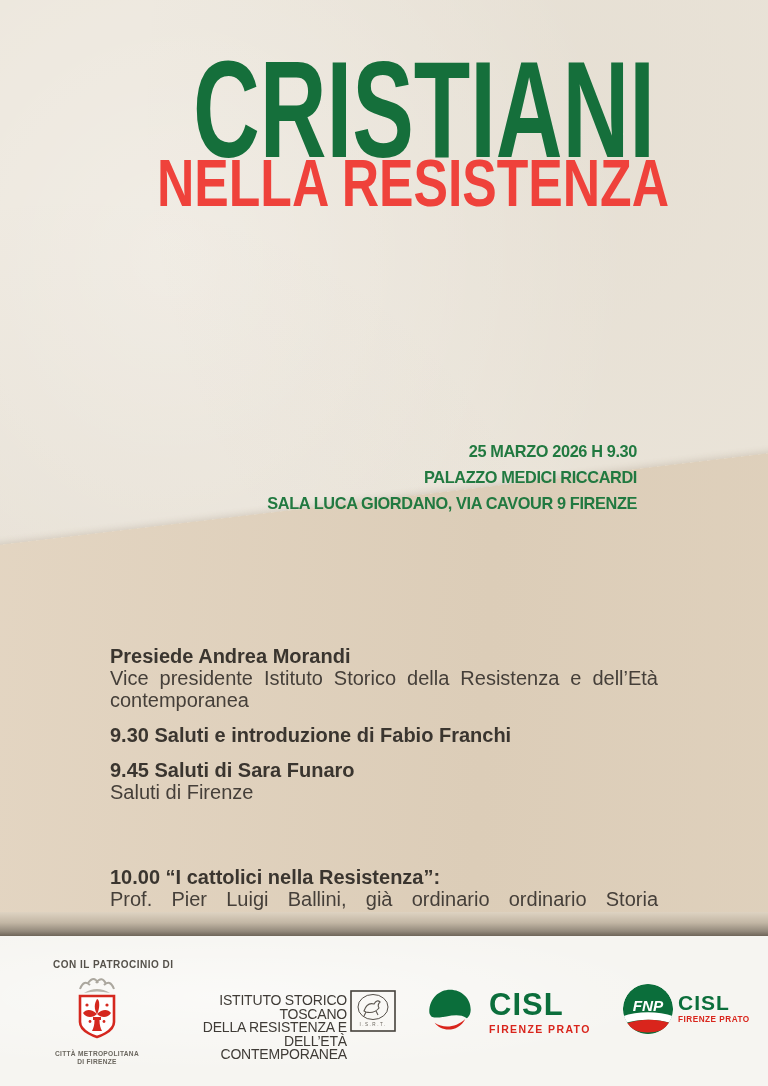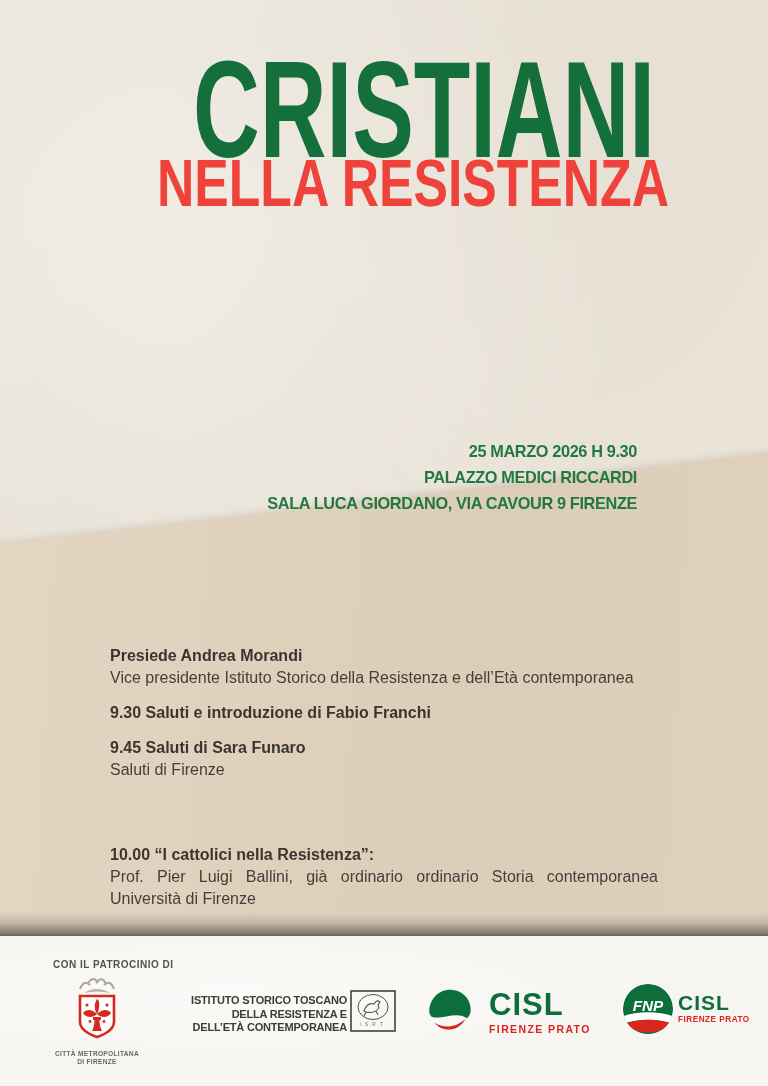--- a/index.html
+++ b/index.html
@@ -36,21 +36,21 @@
   
   .event-details{
     position:absolute;top:221px;right:131px;text-align:right;
     color:#217940;font-weight:bold;font-size:17px;line-height:26px;
     letter-spacing:-.4px;transform:scaleX(.96);transform-origin:100% 0;
   }
 
   
   .program{
     position:absolute;left:110px;top:349px;width:548px;
-    color:#453f39;font-size:16px;line-height:22px;
+    color:#453f39;font-size:20px;line-height:22px;
   }
   .prog-item{margin:0 0 13px 0;}
   .prog-item.gap-large{margin-top:63px;}
   .prog-heading{font-weight:bold;color:#3a352f;margin:0;}
   .prog-desc{margin:0;text-align:justify;}
 
   
   .shadow-band{
     width:768px;height:24px;
     background:linear-gradient(180deg,#ded3c2 0%,#c2b6a4 45%,#948a7c 80%,#6e6559 100%);
@@ -72,21 +72,21 @@
     display:flex;flex-direction:column;align-items:center;
   }
   .florence-caption{
     margin-top:2px;font-size:6.6px;line-height:8px;color:#6b675f;
     text-align:center;letter-spacing:.3px;font-weight:bold;
   }
   .istituto{
     position:absolute;left:175px;top:54px;display:flex;align-items:flex-start;
   }
   .istituto-text{
-    width:172px;text-align:right;font-weight:bold;font-size:11px;
+    width:172px;text-align:right;font-weight:normal;font-size:14px;
     line-height:13.5px;color:#3f3b36;letter-spacing:-.2px;margin-top:4px;
   }
   .istituto-emblem{margin-left:3px;}
   .cisl{
     position:absolute;left:427px;top:50px;display:flex;align-items:flex-start;
   }
   .cisl-texts{margin-left:16px;margin-top:4px;}
   .cisl-name{font-weight:bold;font-size:31px;line-height:30px;color:#0b6e3b;letter-spacing:1px;}
   .cisl-sub{margin-top:3px;font-weight:bold;font-size:10.5px;color:#d9251c;letter-spacing:1.4px;}
   .fnp{

